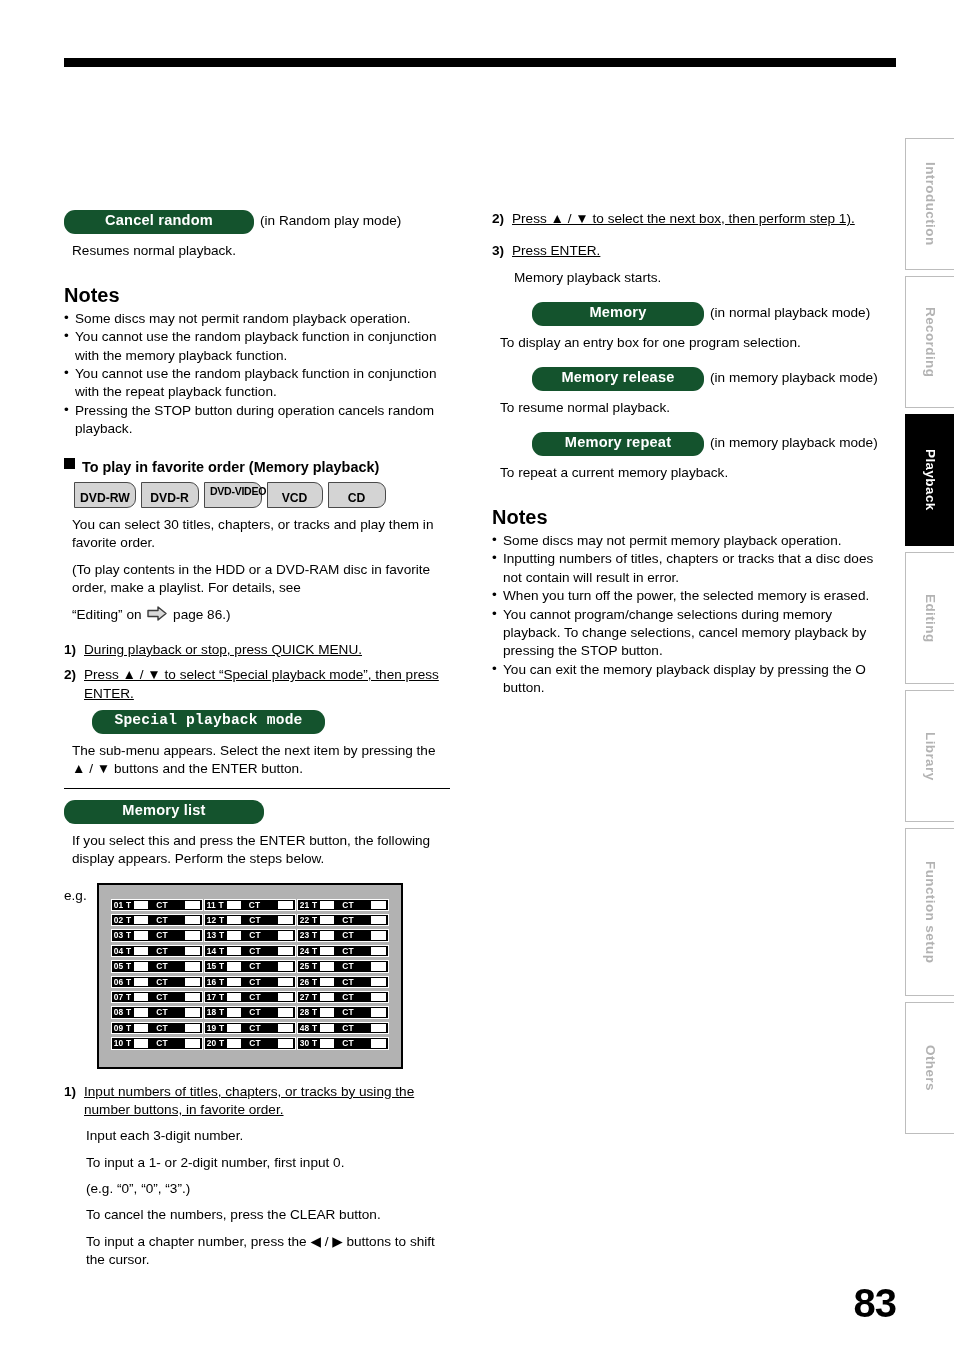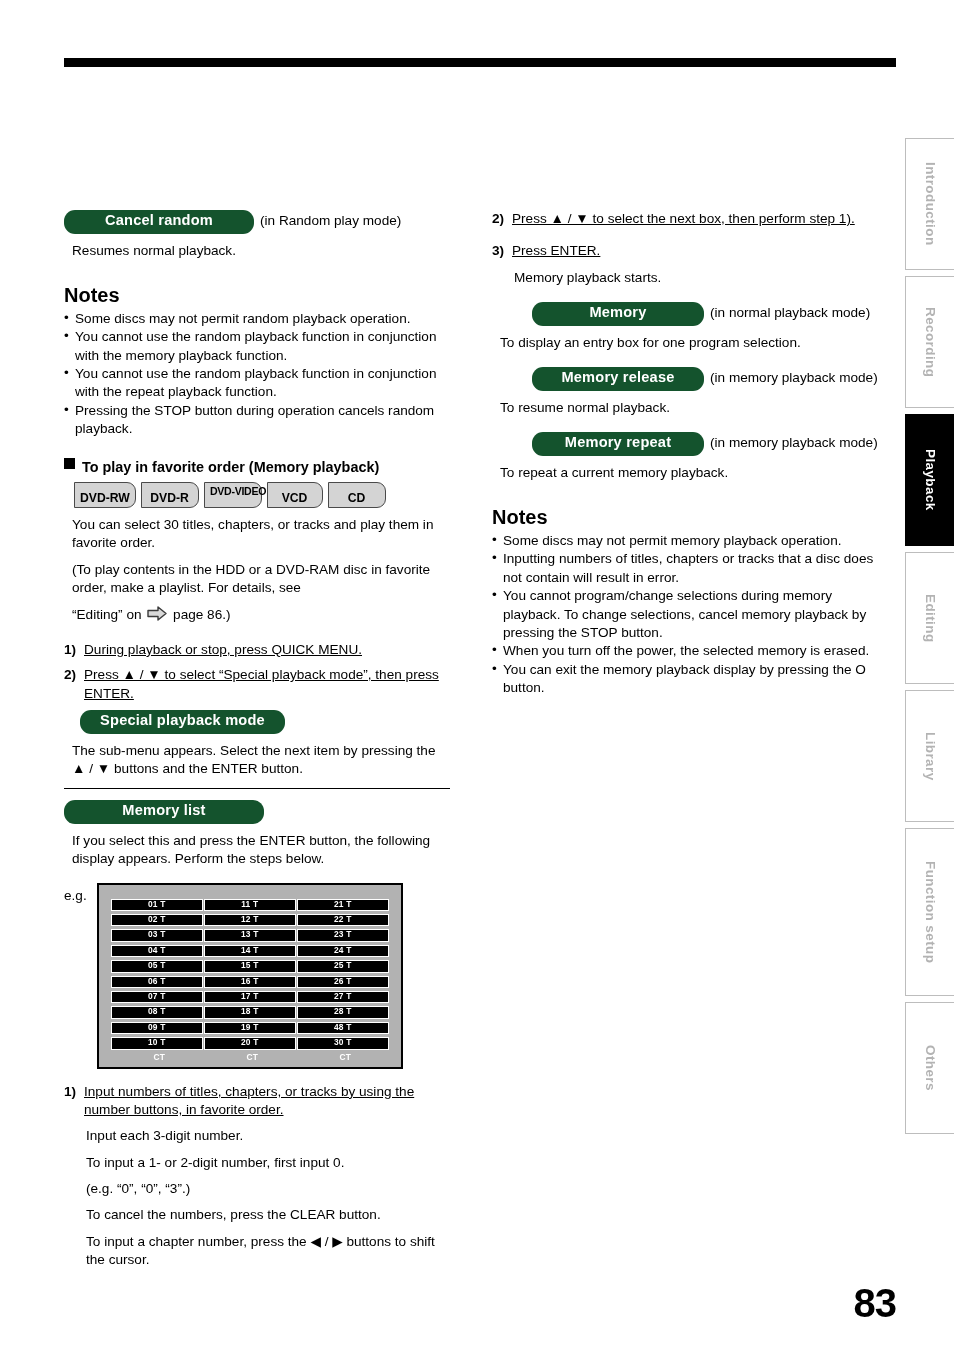--- a/index.html
+++ b/index.html
@@ -82,21 +82,21 @@
     background: #14532d;
     color: #ffffff;
     font-weight: bold;
     font-size: 14.6px;
     border-radius: 11px;
     text-align: center;
     padding: 1px 0 3px 0;
     letter-spacing: 0.2px;
   }
   .pill.w-cancel { width: 190px; }
-  .pill.w-special { width: 205px; margin-left: 16px; }
+  .pill.w-special { width: 233px; margin-left: 28px; font-family: Liberation Mono, monospace; }
   .pill.w-memlist { width: 200px; }
   .pill.w-memory { width: 172px; margin-left: 40px; }
   .paren {
     font-size: 13.6px;
     margin-left: 6px;
   }
 
   
   p.t { margin: 8px; }
   .indent { padding-left: 14px; }
@@ -220,21 +220,20 @@
   }
   .ml-row {
     width: 92px;
     height: 12.4px;
     background: #000000;
     border: 1px solid #ffffff;
     display: flex;
     align-items: center;
     padding: 0 2px;
     gap: 3px;
-    flex-direction: column;
   }
   .ml-lab {
     color: #ffffff;
     font-size: 8.4px;
     font-weight: bold;
     line-height: 1;
     letter-spacing: 0.2px;
     white-space: nowrap;
   }
   .ml-box {
@@ -601,20 +600,20 @@
     <span class="pill w-memory">Memory repeat</span><span class="paren">(in memory playback mode)</span>
   </div>
   <p class="t">To repeat a current memory playback.</p>
 
   <div class="gap-m"></div>
 
   <p class="notes-title">Notes</p>
   <ul class="notes">
     <li>Some discs may not permit memory playback operation.</li>
     <li>Inputting numbers of titles, chapters or tracks that a disc does not contain will result in error.</li>
+    <li>When you turn off the power, the selected memory is erased.</li>
     <li>You cannot program/change selections during memory playback. To change selections, cancel memory playback by pressing the STOP button.</li>
-    <li>When you turn off the power, the selected memory is erased.</li>
     <li>You can exit the memory playback display by pressing the O button.</li>
   </ul>
 
 </div>
 
 <div class="pageno">83</div>
 
 </body></html>

